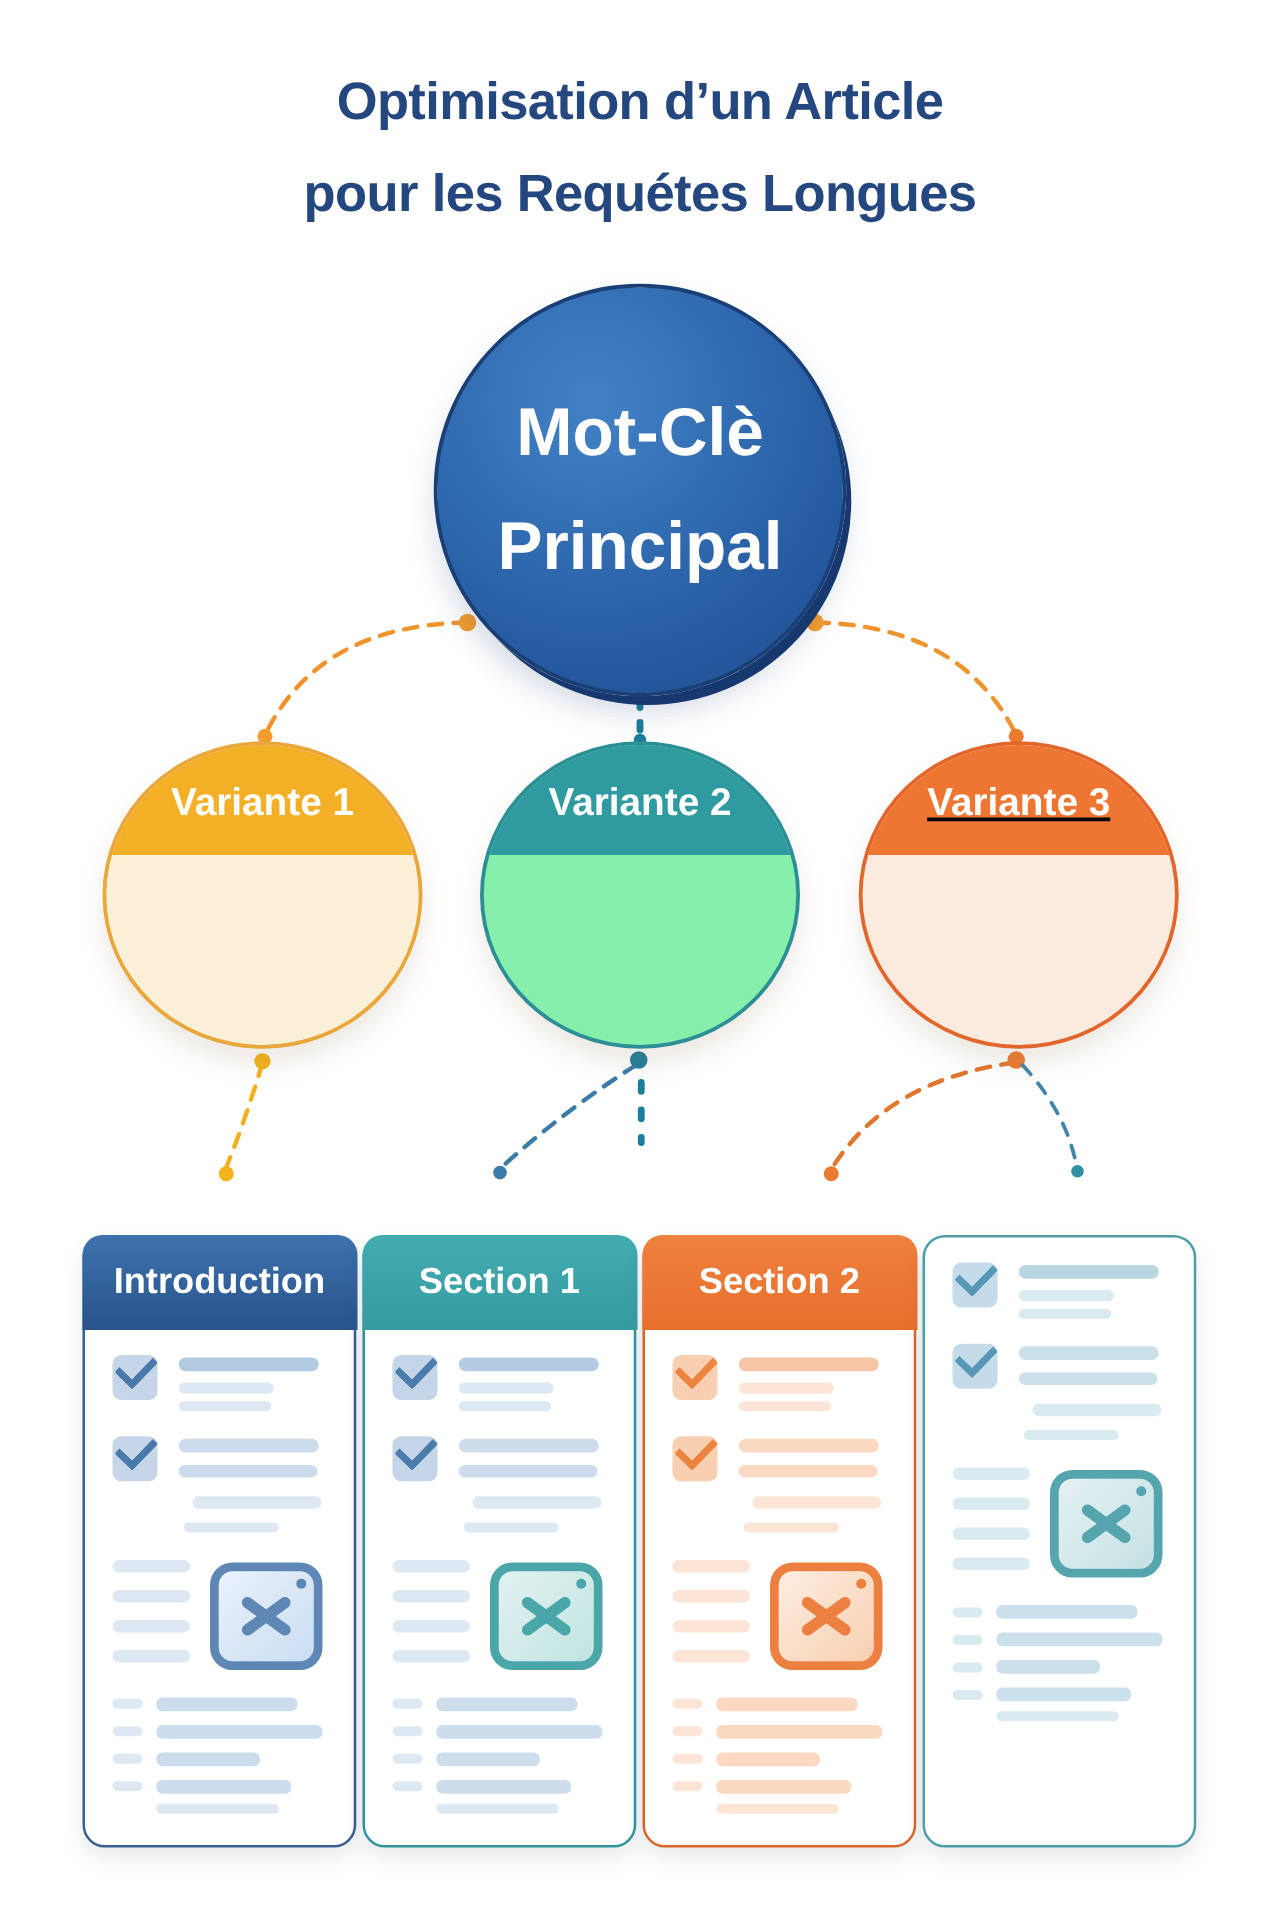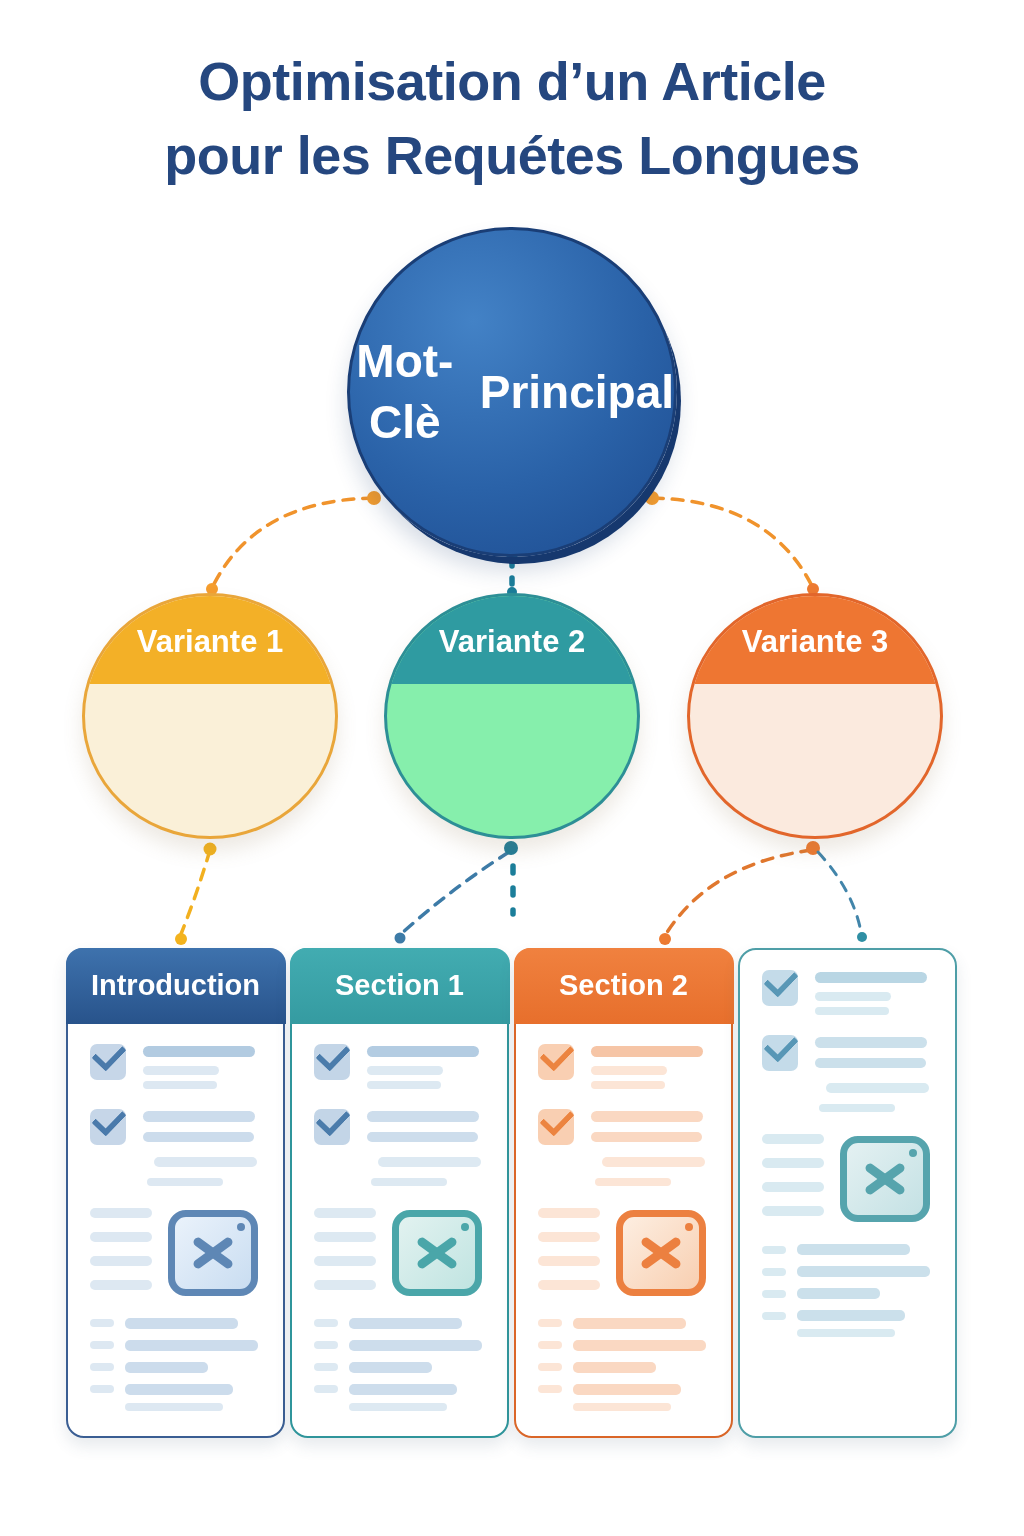--- a/index.html
+++ b/index.html
@@ -6,63 +6,64 @@
   html,body { background:#e9e9e9; }
   .page {
     position:relative; width:1024px; height:1536px; margin:0 auto;
     background:#ffffff; overflow:hidden;
     font-family:"Liberation Sans", sans-serif;
   }
   
   .title {
     position:absolute; top:44px; left:0; right:0;
     text-align:center; color:#25477f; font-weight:bold;
-    font-size:54px; line-height:74px; letter-spacing:-0.5px;
+    font-size:42px; line-height:74px; letter-spacing:-0.5px;
   }
   
   svg.connectors { position:absolute; left:0; top:0; z-index:1; pointer-events:none; }
   
   .main-circle {
     position:absolute; left:347px; top:227px; width:330px; height:330px;
     border-radius:50%; z-index:2;
     background:radial-gradient(circle at 38% 28%, #4382c6 0%, #2a62a8 55%, #1c4a8e 100%);
     border:3px solid #1a3e76;
     box-shadow:6px 9px 0 -2px #16386e, 0 14px 22px rgba(30,60,110,0.18);
-    display:flex; flex-direction:row; align-items:center; justify-content:center;
-    color:#fff; font-weight:bold; font-size:46px; line-height:1.32; text-align:center;gap:20px;
+    display:flex; flex-direction:column; align-items:center; justify-content:center;
+    color:#fff; font-weight:bold; font-size:54px; line-height:1.32; text-align:center;gap:20px;
   }
   
   .variant {
     position:absolute; top:593px; width:256px; height:246px; z-index:2;
     border-radius:50%; overflow:hidden; display:flex; flex-direction:column;
     box-shadow:0 12px 20px rgba(140,120,80,0.16);
   }
   .variant.v1 { left:82px;  border:3px solid #e9a63a; background:#faf0d8; }
   .variant.v2 { left:384px; border:3px solid #2d8f96; background:#86efac; }
-  .variant.v3 { left:687px; border:3px solid #e2662b; background:#fbeade; }
+  .variant.v3 { left:687px; border:3px solid #e2662b; background:#fbeade;text-decoration:underline; }
   .vhead {
     height:88px; flex:none; display:flex; align-items:flex-end; justify-content:center;
     padding-bottom:24px; color:#fff; font-weight:bold; font-size:31px;
   }
   .v1 .vhead { background:#f3b027; }
   .v2 .vhead { background:#2f9ba1; }
   .v3 .vhead { background:#ee7632; }
   .vbody {
     flex:1; text-align:center; padding-top:12px;
     font-size:28px; line-height:1.34; color:#4b463f;
   }
   
   .cards {
     position:absolute; left:66px; top:948px; width:892px; z-index:2;
     display:flex; gap:5px;
   }
   .card {
     width:219px; height:490px; background:#fff; position:relative;
     border:2.5px solid var(--bd); border-radius:18px;
     box-shadow:0 8px 16px rgba(60,80,110,0.12);
+    margin-top:40px;
   }
   .card-header {
     margin:-2.5px -2.5px 0; height:76px; border-radius:16px 16px 0 0;
     background:linear-gradient(180deg, var(--hd1), var(--hd2));
     display:flex; align-items:center; justify-content:center;
     color:#fff; font-weight:bold; font-size:29px;
   }
   .card-body { padding:20px 0 0 22px; overflow:hidden; height:411px; }
   .t-blue       { --hd1:#3e72ad; --hd2:#28538b; --bd:#3a5e93; --chk-bg:#c6d6e8; --chk:#4a7aab;
                   --bar-d:#b2cbe1; --bar:#ccdcec; --bar-l:#dde8f2;

